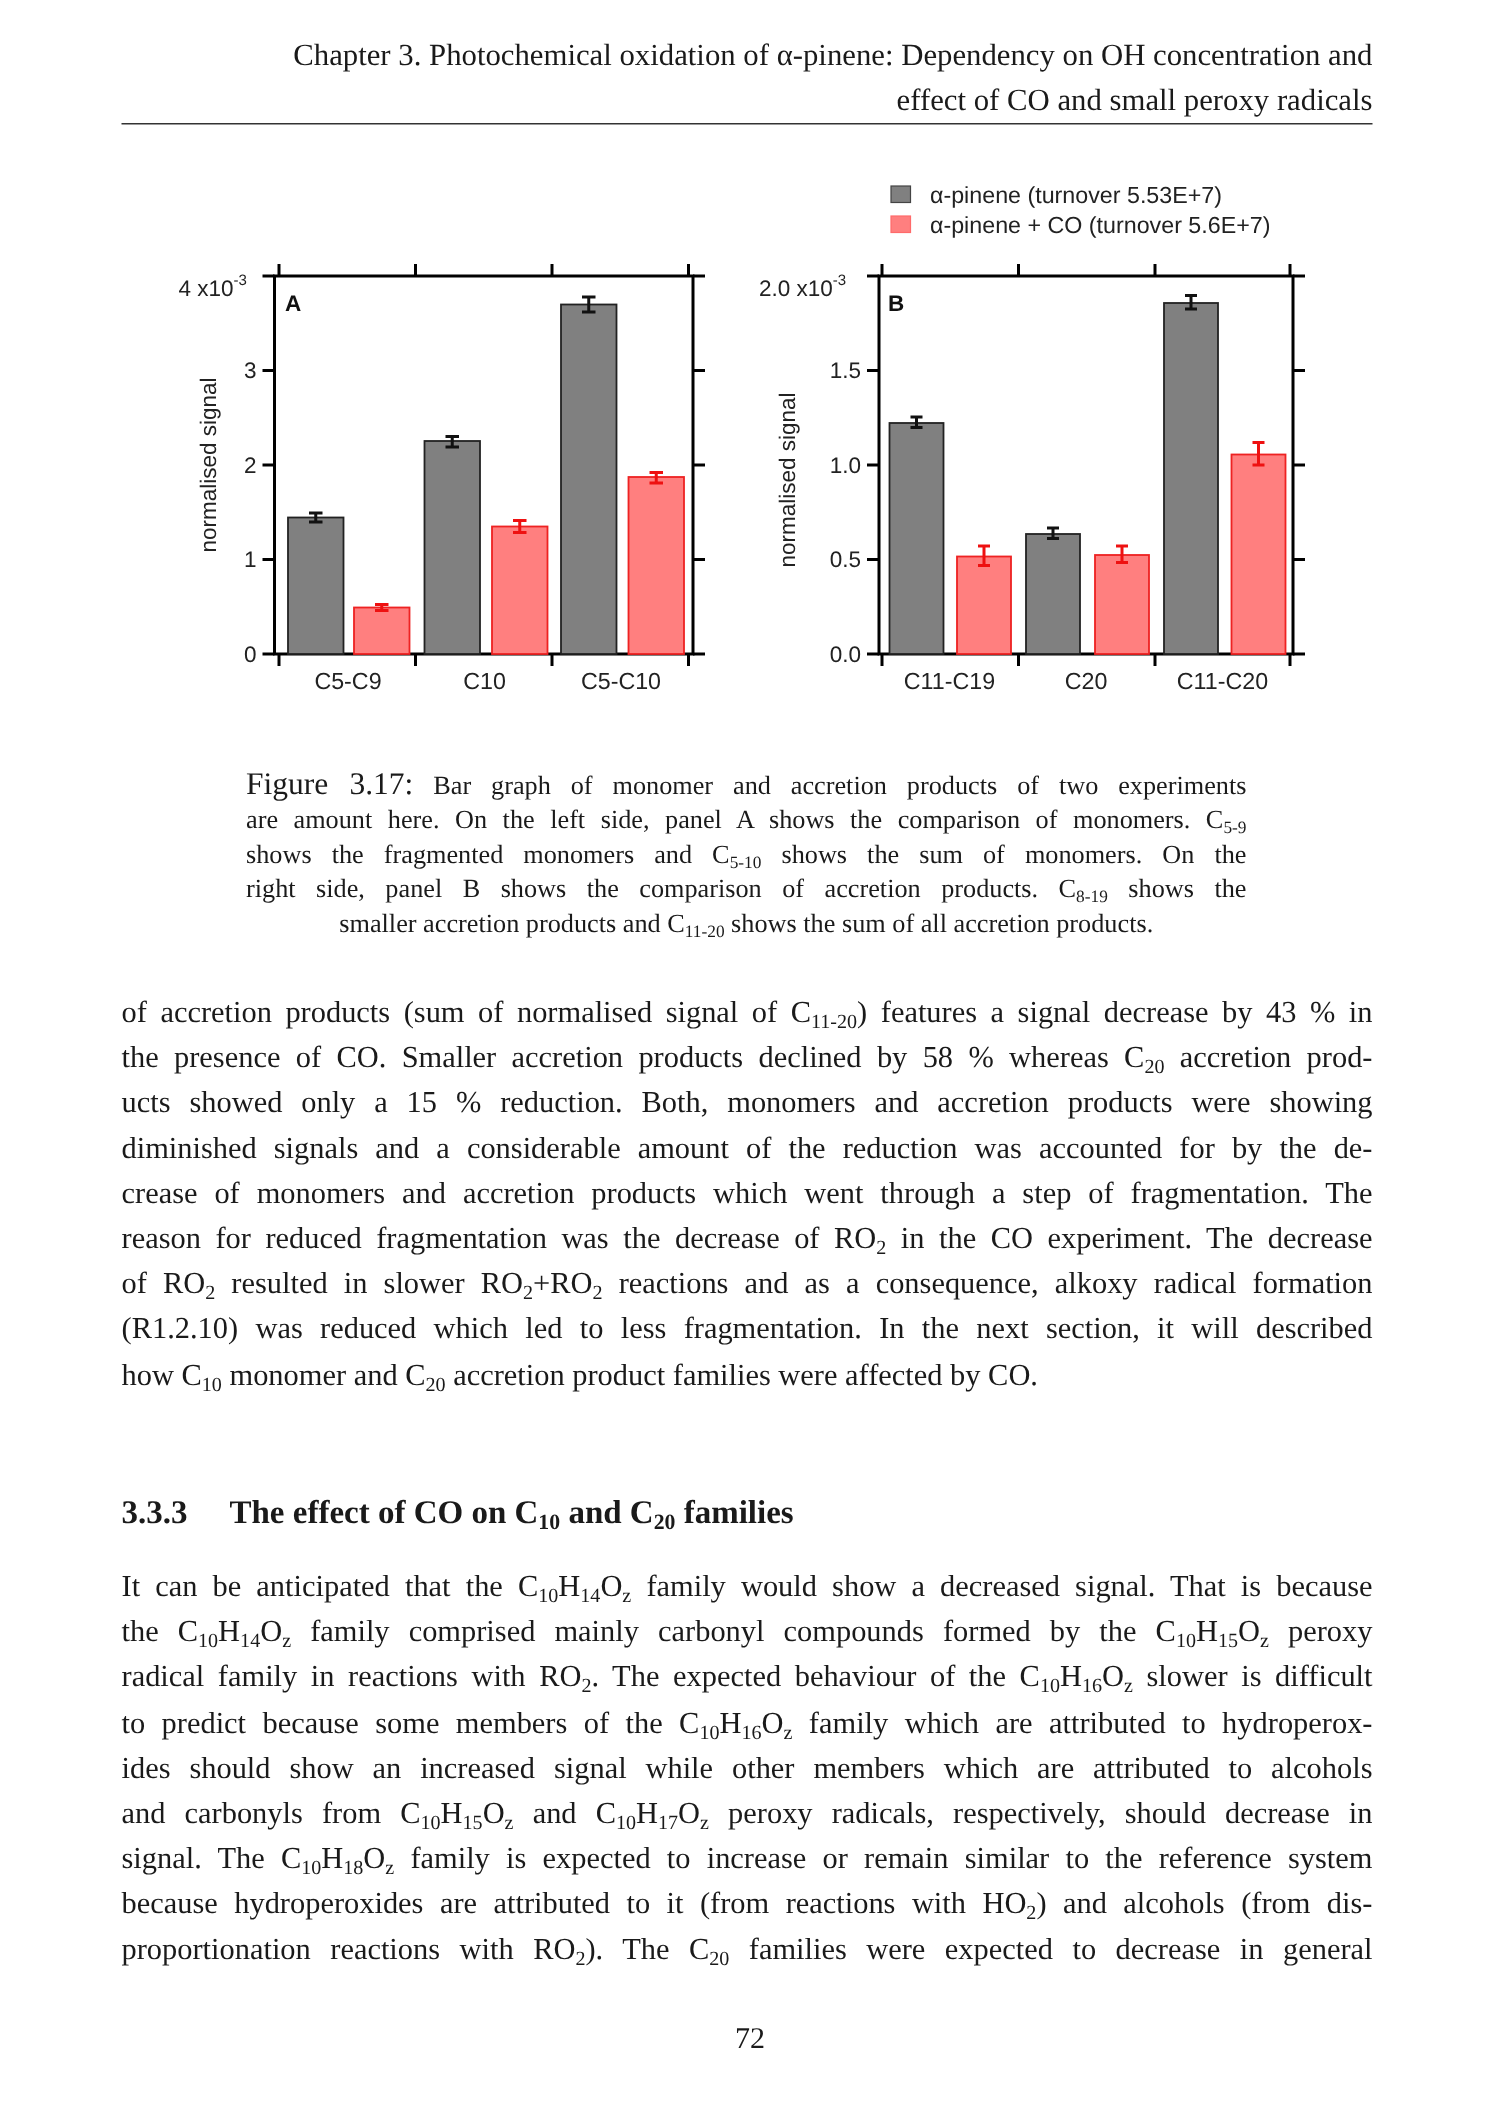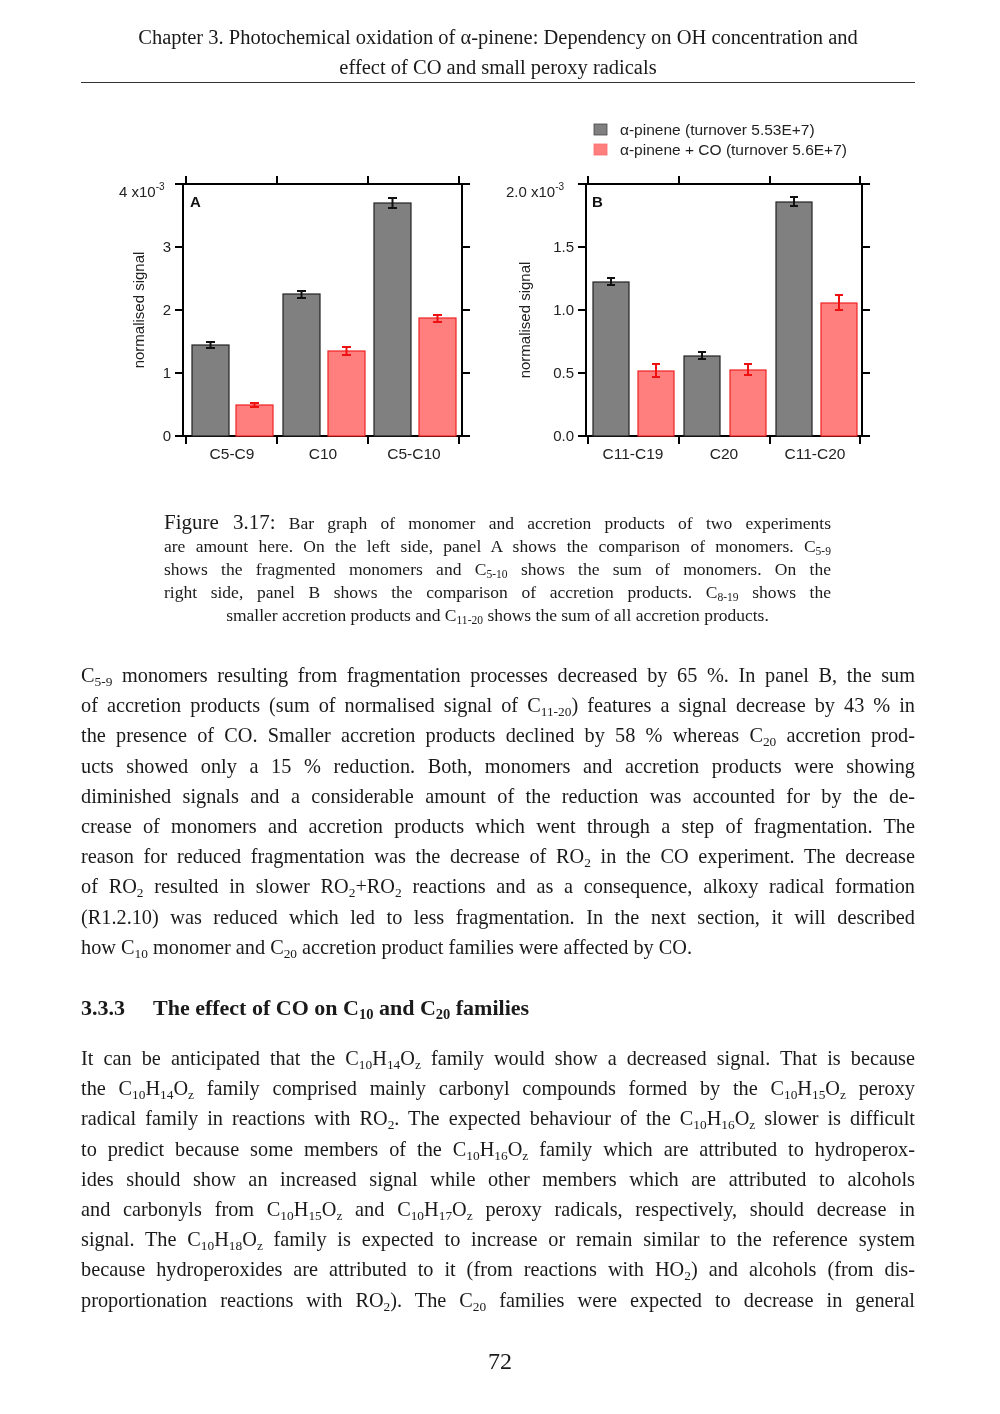--- a/index.html
+++ b/index.html
@@ -1,34 +1,34 @@
 <!DOCTYPE html>
 <html><head>
 <meta charset="utf-8">
 <style>
   html, body { margin: 0; padding: 0; background: #ffffff; }
   body { width: 1000px; height: 1414px; position: relative; overflow: hidden;
          font-family: "Liberation Serif", "DejaVu Serif", serif; color: #1a1a1a; }
-  .running-head { position: absolute; left: 81px; width: 834px; top: 22px; text-align: center;
+  .running-head { position: absolute; left: 81px; width: 834px; top: 22px; text-align: right;
          font-size: 20.5px; line-height: 30px; }
   .head-rule { position: absolute; left: 81px; width: 834px; top: 82px; height: 0; border-top: 1px solid #333; }
   .figure-svg { position: absolute; left: 0; top: 100px; }
   .svg-sans { font-family: "Liberation Sans", "DejaVu Sans", sans-serif; }
   .caption { position: absolute; left: 164px; width: 667px; top: 511px; font-size: 17.5px; line-height: 23px;
              text-align: justify; text-align-last: center; }
   .caption .lbl { font-size: 21px; }
   .caption-line { display: block; text-align: justify; text-align-last: justify; }
   .caption-line.last { text-align-last: center; }
   .body-text { position: absolute; left: 81px; width: 834px; font-size: 20.3px; line-height: 30.2px; }
   .line { display: block; text-align: justify; text-align-last: justify; white-space: nowrap; }
   .line.last { text-align-last: left; }
   sub { font-size: 66%; vertical-align: -0.3em; line-height: 0; font-family: Liberation Serif, serif; }
   .section-heading { position: absolute; left: 81px; top: 995px; font-size: 22px; font-weight: bold; }
   .section-heading .num { display: inline-block; width: 72px; }
-  .page-number { position: absolute; left: 0; width: 1000px; top: 1348px; text-align: center; font-size: 24px; }
+  .page-number { position: absolute; left: 0; width: 1000px; top: 1348px; text-align: center; font-size: 20px; }
 </style>
 </head>
 <body>
 
 <div class="running-head">
   <div>Chapter 3.  Photochemical oxidation of α-pinene: Dependency on OH concentration and</div>
   <div>effect of CO and small peroxy radicals</div>
 </div>
 <div class="head-rule"></div>
 
@@ -208,21 +208,20 @@
 
 <div class="caption">
   <span class="caption-line"><span class="lbl">Figure 3.17:</span> <span>Bar graph of monomer and accretion products of two experiments</span></span>
   <span class="caption-line"><span>are amount here. On the left side, panel A shows the comparison of monomers. C</span><sub>5-9</sub></span>
   <span class="caption-line"><span>shows the fragmented monomers and C</span><sub>5-10</sub><span> shows the sum of monomers.  On the</span></span>
   <span class="caption-line"><span>right side, panel B shows the comparison of accretion products.  C</span><sub>8-19</sub><span> shows the</span></span>
   <span class="caption-line last"><span>smaller accretion products and C</span><sub>11-20</sub><span> shows the sum of all accretion products.</span></span>
 </div>
 
 <div class="body-text" style="top:660px;">
-  <span class="line"><span>C</span><sub>5-9</sub><span> monomers resulting from fragmentation processes decreased by 65 %. In panel B, the sum</span></span>
   <span class="line"><span>of accretion products (sum of normalised signal of C</span><sub>11-20</sub><span>) features a signal decrease by 43 % in</span></span>
   <span class="line"><span>the presence of CO. Smaller accretion products declined by 58 % whereas C</span><sub>20</sub><span> accretion prod-</span></span>
   <span class="line">ucts showed only a 15 % reduction.  Both, monomers and accretion products were showing</span>
   <span class="line">diminished signals and a considerable amount of the reduction was accounted for by the de-</span>
   <span class="line">crease of monomers and accretion products which went through a step of fragmentation.  The</span>
   <span class="line"><span>reason for reduced fragmentation was the decrease of RO</span><sub>2</sub><span> in the CO experiment. The decrease</span></span>
   <span class="line"><span>of RO</span><sub>2</sub><span> resulted in slower RO</span><sub>2</sub><span>+RO</span><sub>2</sub><span> reactions and as a consequence, alkoxy radical formation</span></span>
   <span class="line">(R1.2.10) was reduced which led to less fragmentation.  In the next section, it will described</span>
   <span class="line last"><span>how C</span><sub>10</sub><span> monomer and C</span><sub>20</sub><span> accretion product families were affected by CO.</span></span>
 </div>

